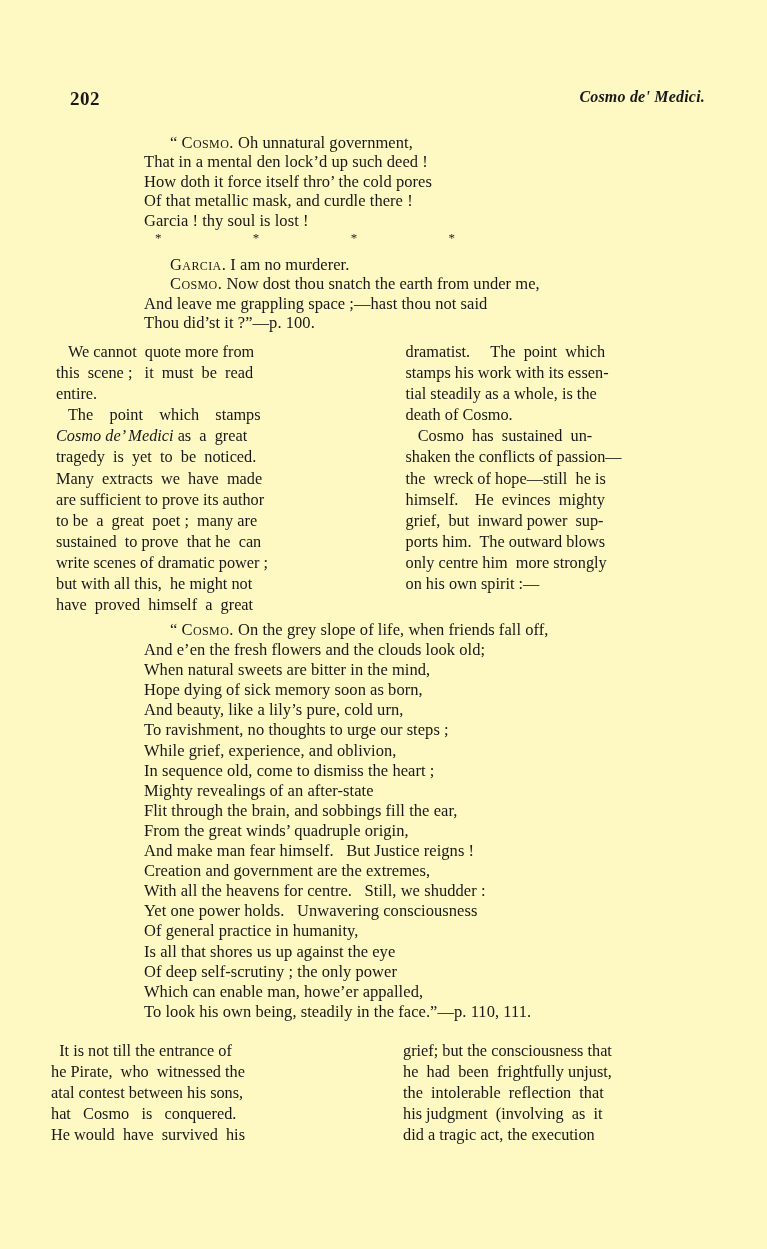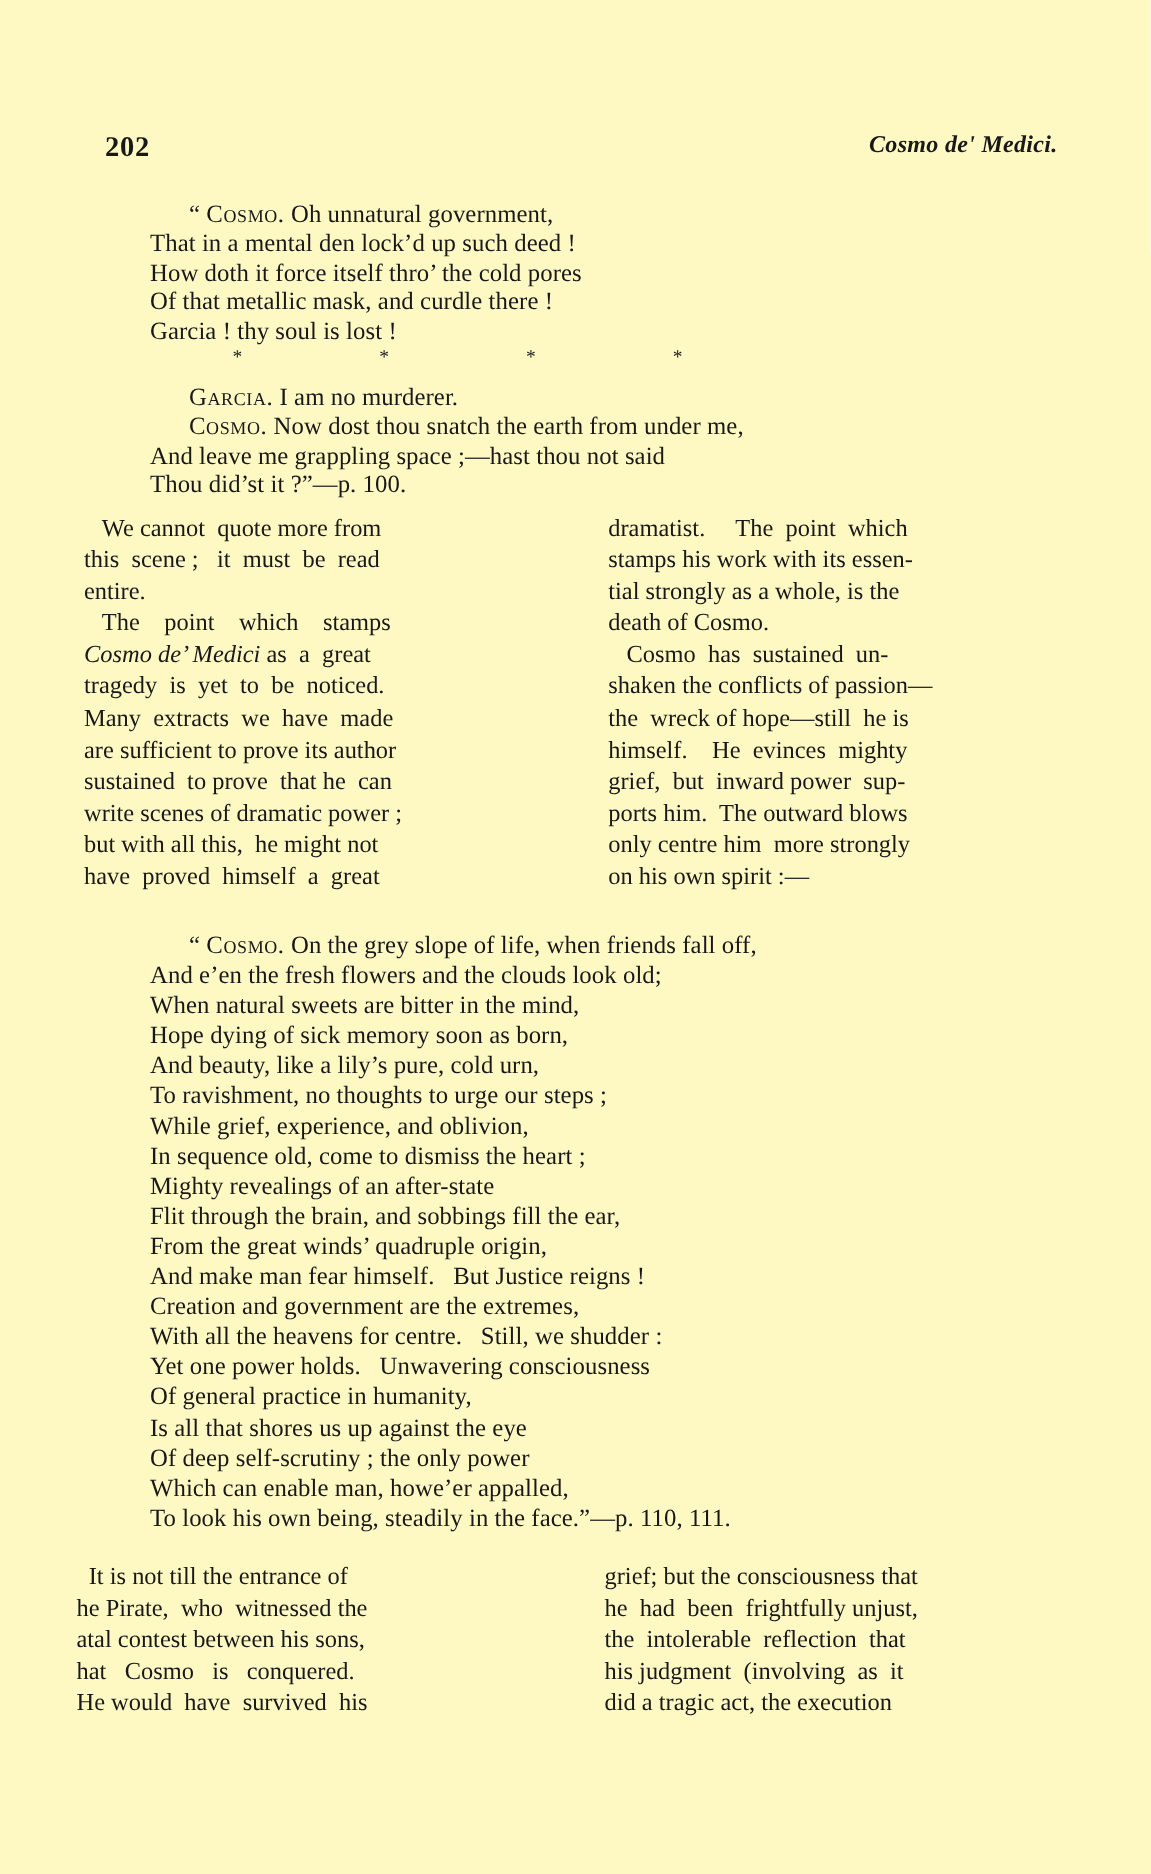--- a/index.html
+++ b/index.html
@@ -57,20 +57,21 @@
   .verse {
     position: absolute;
     left: 100px;
     right: 70px;
     font-size: 16.5px;
     line-height: 19.4px;
   }
   .verse .line {
     white-space: pre;
     letter-spacing: 0.05px;
+    margin-left: 44px;
   }
   .verse .line.indent {
     padding-left: 26px;
   }
   .speaker {
     font-variant: small-caps;
     letter-spacing: 0.4px;
   }
   .verse-1 { top: 133px; }
   .verse-2 { top: 255px; }
@@ -152,29 +153,30 @@
   <div class="cols cols-top">
     <div class="col col-left">
         <div class="line">   We cannot  quote more from</div>
         <div class="line">this  scene ;   it  must  be  read</div>
         <div class="line">entire.</div>
         <div class="line">   The    point    which    stamps</div>
         <div class="line"><span class="ital">Cosmo de’ Medici</span> as  a  great</div>
         <div class="line">tragedy  is  yet  to  be  noticed.</div>
         <div class="line">Many  extracts  we  have  made</div>
         <div class="line">are sufficient to prove its author</div>
+        <div class="line">to be  a  great  poet ;  many are</div>
         <div class="line">sustained  to prove  that he  can</div>
         <div class="line">write scenes of dramatic power ;</div>
         <div class="line">but with all this,  he might not</div>
         <div class="line">have  proved  himself  a  great</div>
       </div>
     <div class="col col-right">
         <div class="line">dramatist.     The  point  which</div>
         <div class="line">stamps his work with its essen-</div>
-        <div class="line">tial strongly as a whole, is the</div>
+        <div class="line">tial steadily as a whole, is the</div>
         <div class="line">death of Cosmo.</div>
         <div class="line">   Cosmo  has  sustained  un-</div>
         <div class="line">shaken the conflicts of passion—</div>
         <div class="line">the  wreck of hope—still  he is</div>
         <div class="line">himself.    He  evinces  mighty</div>
         <div class="line">grief,  but  inward power  sup-</div>
         <div class="line">ports him.  The outward blows</div>
         <div class="line">only centre him  more strongly</div>
         <div class="line">on his own spirit :—</div>
       </div>

